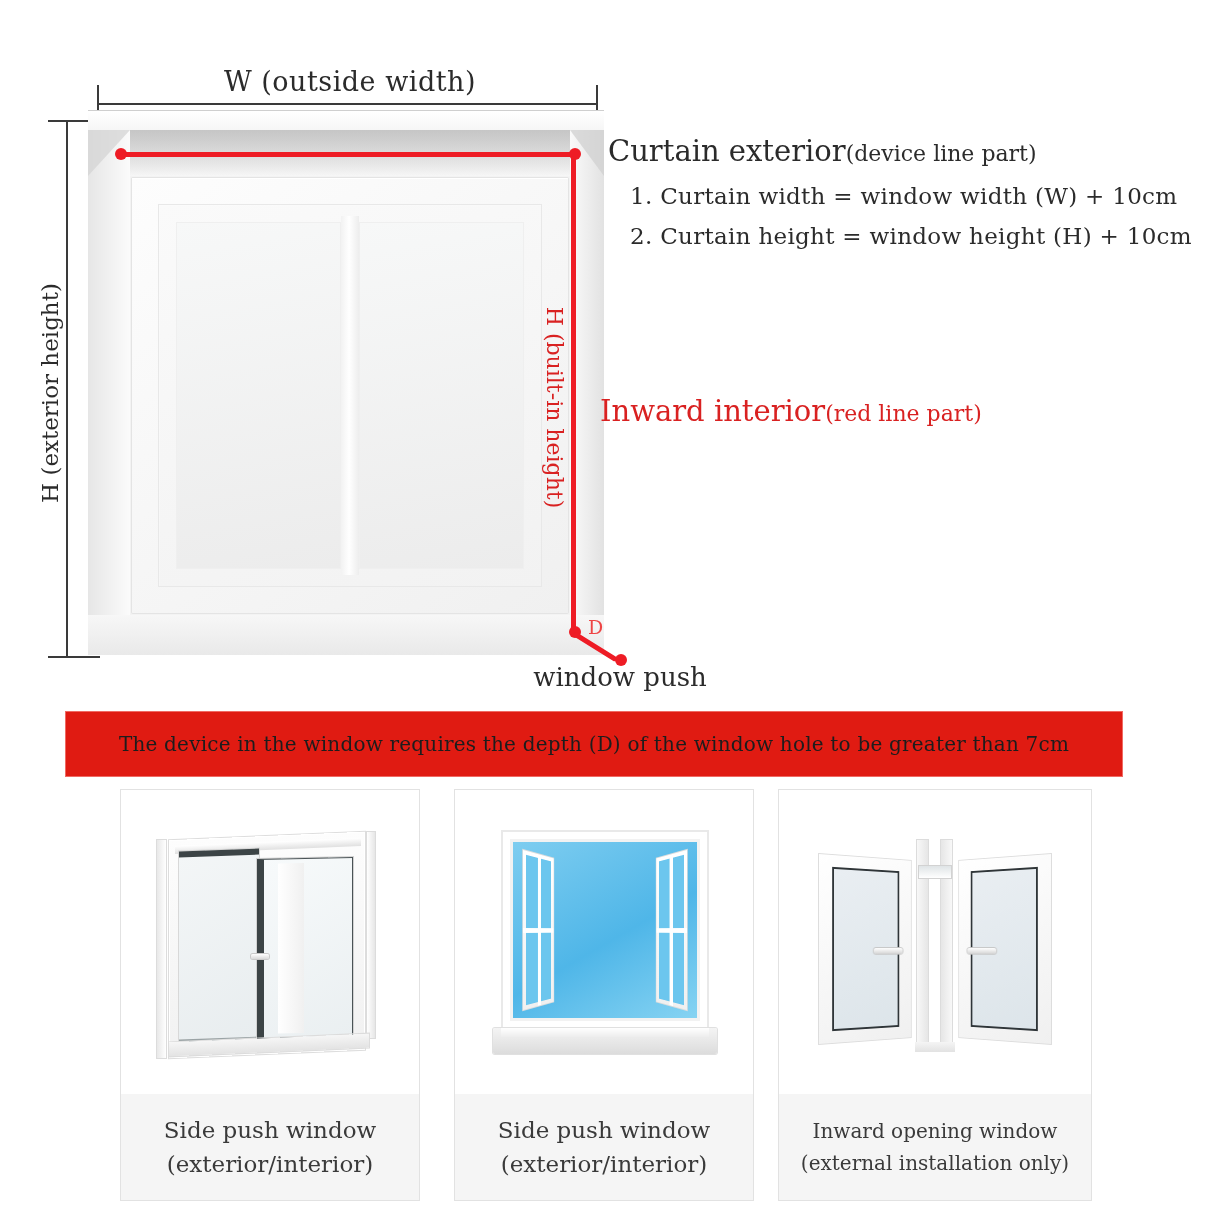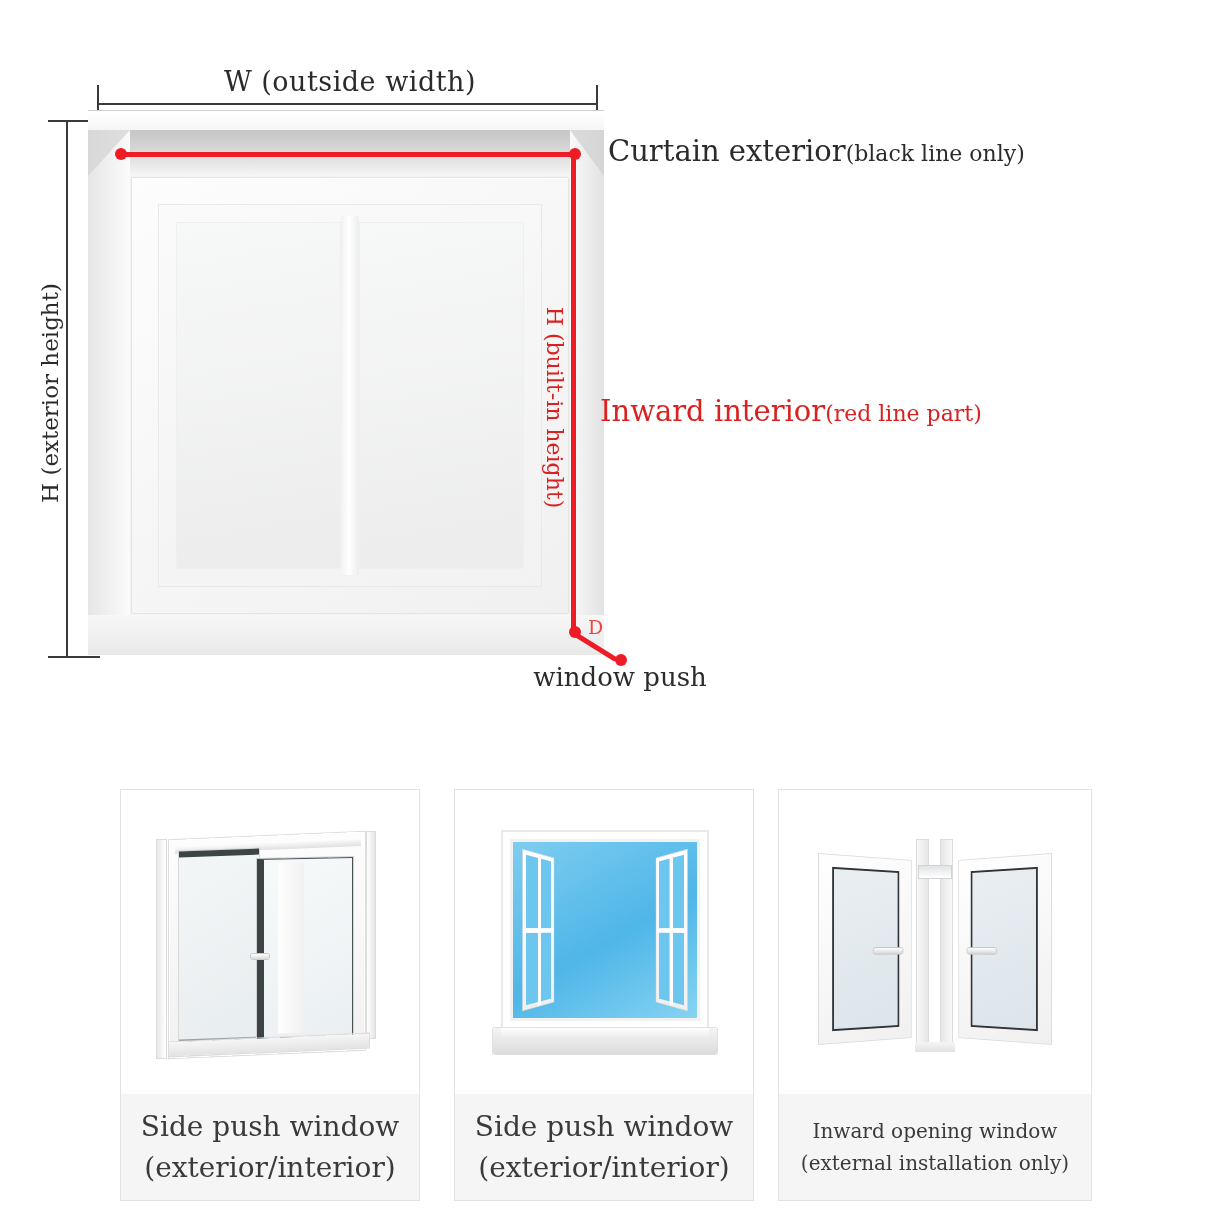--- a/index.html
+++ b/index.html
@@ -172,21 +172,21 @@
   }
   #card-0{left:121px;}
   #card-1{left:455px;}
   #card-2{left:779px;width:312px;}
   .card-art{flex:1 1 auto;position:relative;overflow:hidden;background:#ffffff;}
   .card-caption{
     height:106px;background:#f5f5f5;
     display:flex;flex-direction:column;align-items:center;justify-content:center;
     gap:8px;
   }
-  .cap-line{font-size:28px;color:#3a3a3a;white-space:nowrap;}
+  .cap-line{font-size:23px;color:#3a3a3a;white-space:nowrap;}
   #card-2 .cap-line{font-size:20px;}
 
   
   .sw-frame{
     position:absolute;left:34px;top:38px;width:222px;height:232px;
   }
   .sw-outer{
     position:absolute;left:14px;top:8px;width:196px;height:218px;
     background:linear-gradient(#fdfdfd,#f1f1f1);
     box-shadow:0 0 0 1px #dddddd, inset 0 0 0 1px #ffffff;
@@ -355,28 +355,33 @@
     <div class="red-dot" id="red-dot-tr"></div>
     <div class="red-dot" id="red-dot-bl"></div>
     <div id="red-diag"></div>
     <div class="red-dot" id="red-dot-d"></div>
 
     <div id="label-h-builtin">H (built-in height)</div>
     <div id="label-d">D</div>
     <div id="label-window-hole">window push</div>
 
     <div class="text-block" id="exterior-block">
-      <div class="tb-heading"><span>Curtain exterior</span><span class="sub">(black line only)</span></div>
+      <div class="tb-heading"><span>Curtain exterior</span><span class="sub">(device line part)</span></div>
+      <div class="tb-line">1. Curtain width = window width (W) + 10cm</div>
+      <div class="tb-line">2. Curtain height = window height (H) + 10cm</div>
     </div>
 
     <div class="text-block" id="interior-block">
       <div class="tb-heading"><span>Inward interior</span><span class="sub">(red line part)</span></div>
     </div>
   </div>
 
+  <div id="red-banner">
+    <span id="red-banner-text">The device in the window requires the depth (D) of the window hole to be greater than 7cm</span>
+  </div>
 
   <div id="cards">
 
     <div class="card" id="card-0">
       <div class="card-art">
         <div class="sw-frame">
           <div class="sw-outer"></div>
           <div class="sw-leftpost"></div>
           <div class="sw-rightpost"></div>
           <div class="sw-toprail"></div>

